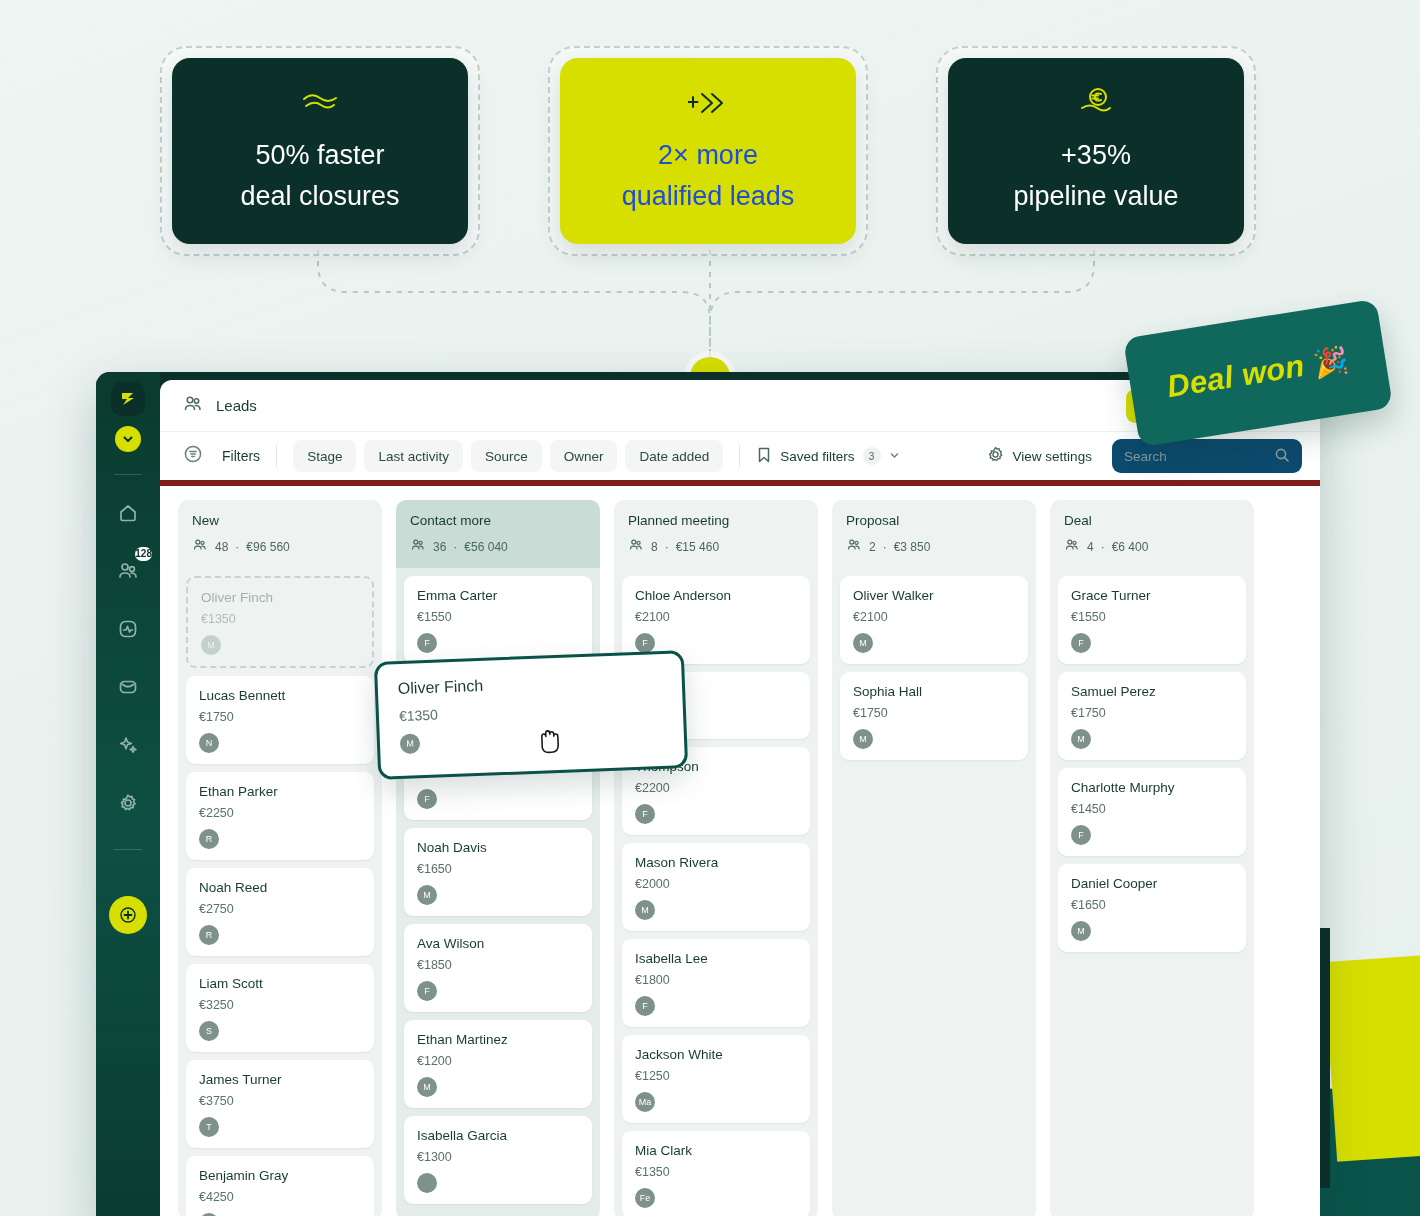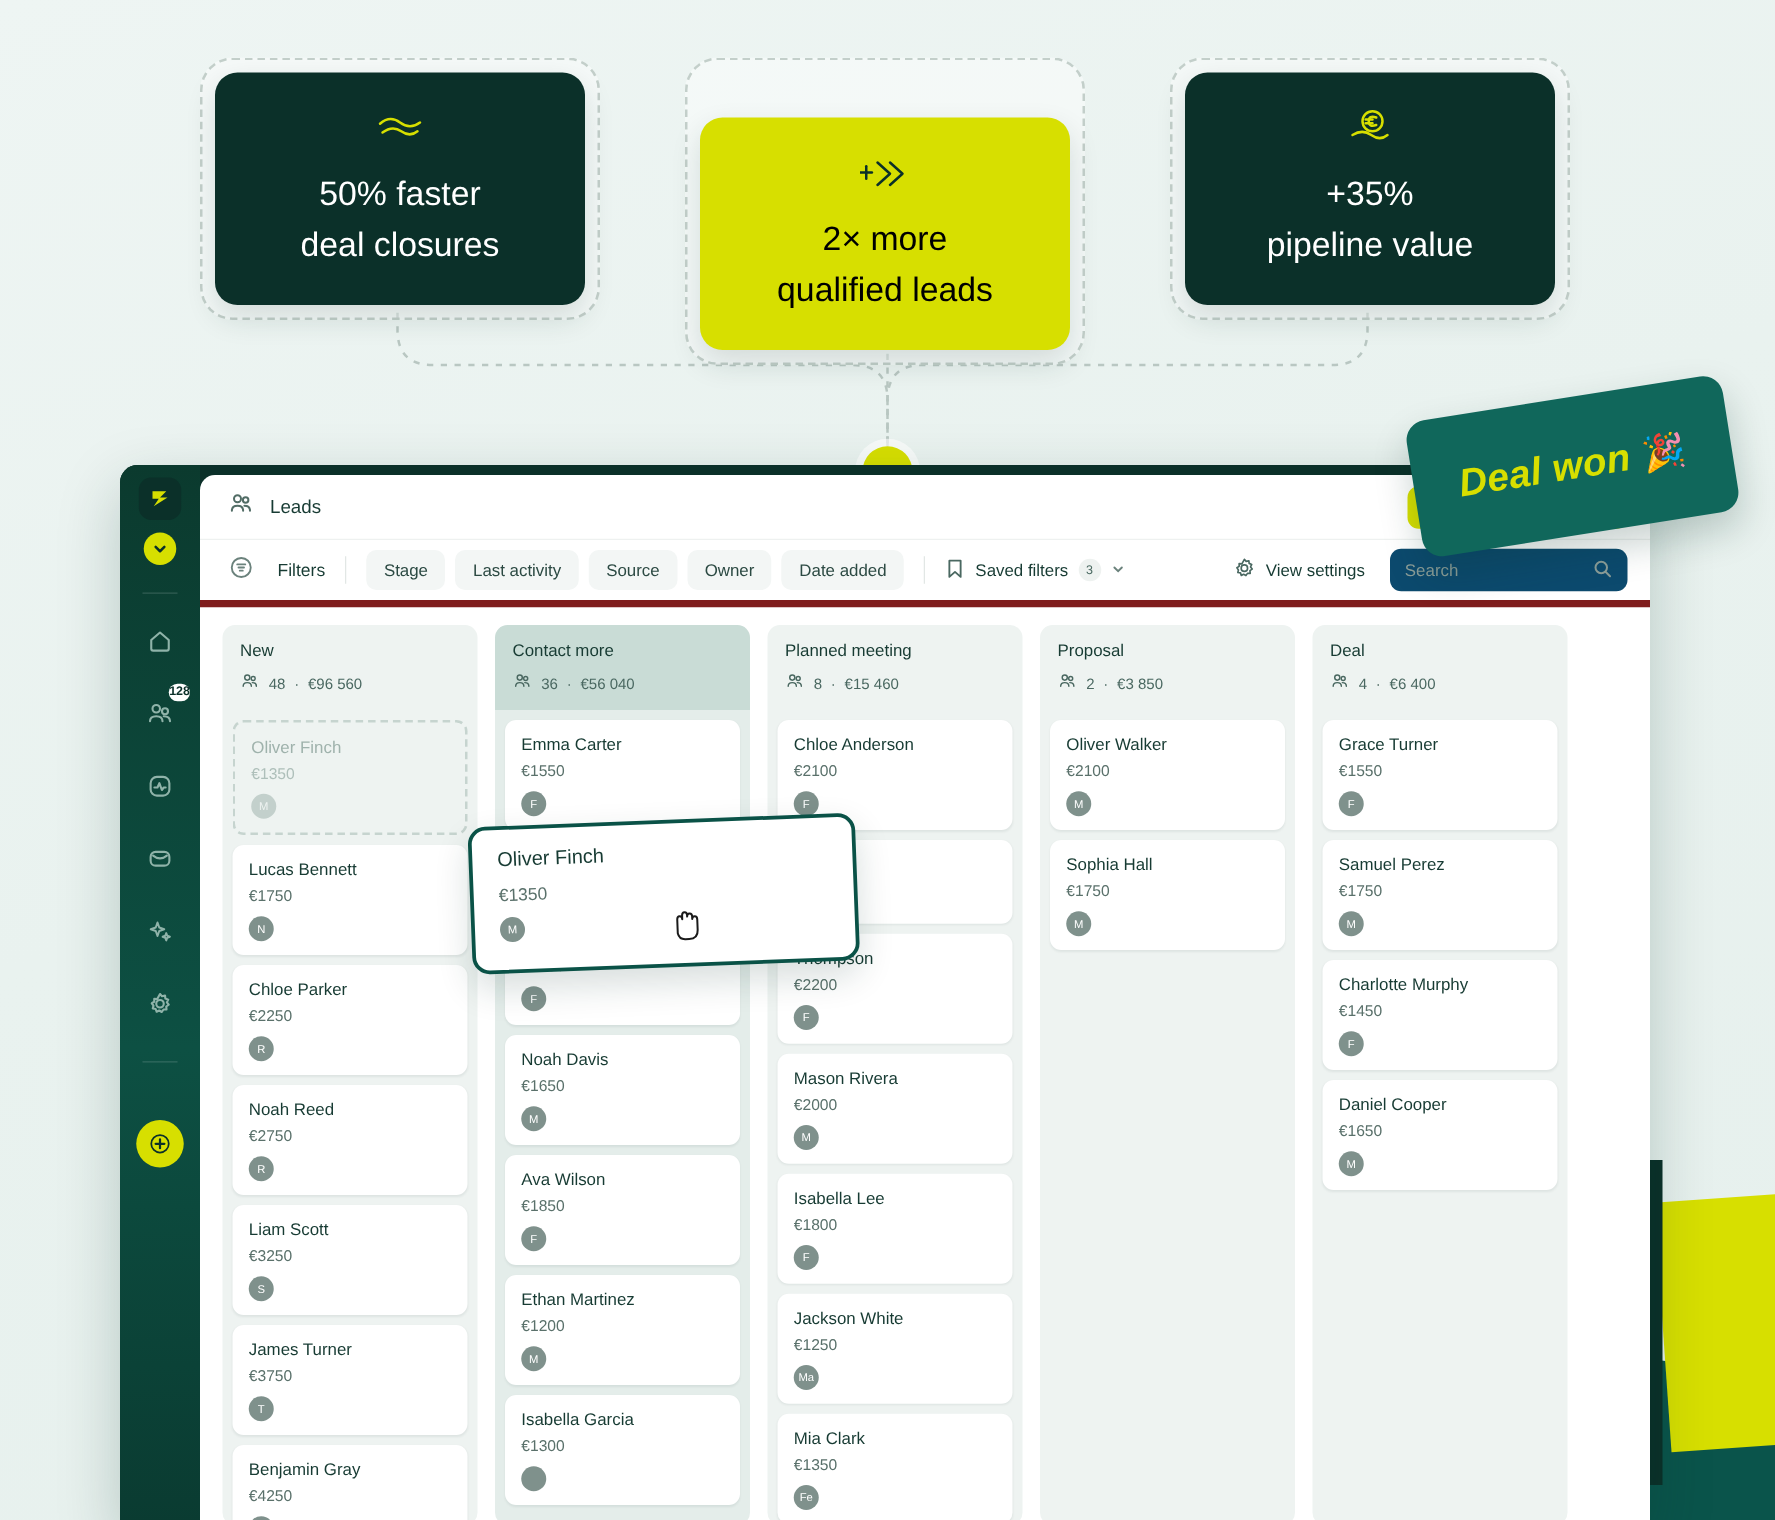--- a/index.html
+++ b/index.html
@@ -55,21 +55,21 @@
   .stat-card {
     position: relative;
     width: 296px; height: 186px;
     border-radius: 18px;
     display: flex; flex-direction: column;
     align-items: center; justify-content: center;
     gap: 2px;
     box-shadow: 0 10px 24px rgba(11,48,41,0.14);
   }
   .stat-card.dark { background: #0b3029; color: #ffffff; }
-  .stat-card.lime { background: #d7df00; color: #000000; margin-top: 36px; }
+  .stat-card.lime { background: #d7df00; color: #1d4ed8; }
   .stat-icon { height: 34px; margin-bottom: 14px; display:flex; align-items:center; justify-content:center; }
   .stat-line { font-size: 27px; line-height: 1.45; font-weight: 400; }
 
   #stat0 { left: 172px; }
   #stat1 { left: 560px; }
   #stat2 { left: 948px; text-align: right; }
 
   
   .connectors { position: absolute; left: 0; top: 250px; width: 1420px; height: 140px; }
   .node-dot {
@@ -494,21 +494,21 @@
                 <div class="lead-name">Oliver Finch</div>
                 <div class="lead-amount">€1350</div>
                 <div class="avatar">M</div>
               </div>
               <div class="lead-card">
                 <div class="lead-name">Lucas Bennett</div>
                 <div class="lead-amount">€1750</div>
                 <div class="avatar">N</div>
               </div>
               <div class="lead-card">
-                <div class="lead-name">Chloe Parker</div>
+                <div class="lead-name">Ethan Parker</div>
                 <div class="lead-amount">€2250</div>
                 <div class="avatar">R</div>
               </div>
               <div class="lead-card">
                 <div class="lead-name">Noah Reed</div>
                 <div class="lead-amount">€2750</div>
                 <div class="avatar">R</div>
               </div>
               <div class="lead-card">
                 <div class="lead-name">Liam Scott</div>

